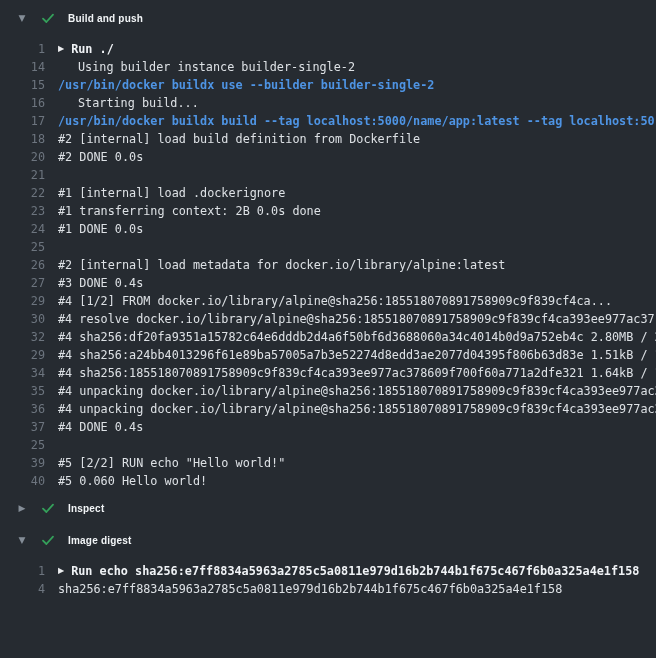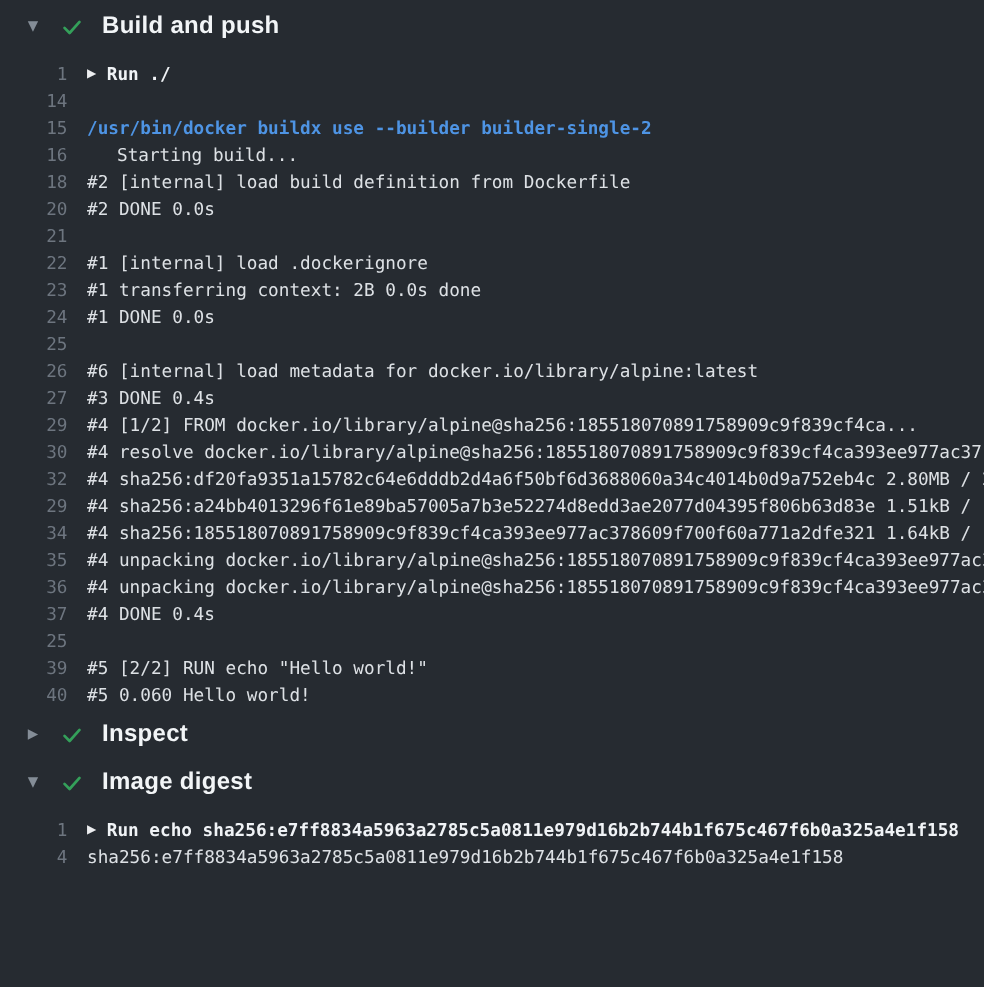--- a/index.html
+++ b/index.html
@@ -17,21 +17,21 @@
   .toggle {
     width:12px; margin-left:16px; text-align:center;
     color:#848d97; font-size:9px; line-height:1;
     font-family:"DejaVu Sans","Liberation Sans",sans-serif;
   }
   .check { margin-left:12px; width:16px; height:16px; display:flex; align-items:center; }
   .check svg { width:16px; height:16px; }
   .label {
     margin-left:12px; color:#f2f5f7;
     font-family:"Liberation Sans","DejaVu Sans",sans-serif;
-    font-size:16px; font-weight:700; letter-spacing:.2px;text-align:center;
+    font-size:10px; font-weight:700; letter-spacing:.2px;text-align:center;
   }
   .lines { margin-top:8px; }
   .line { height:18px; display:flex; align-items:center; }
   .num {
     width:45px; flex:none; text-align:right;
     color:#6d757f; font-size:11.8px; cursor:pointer;
   }
   .text {
     margin-left:13px; font-size:11.8px; color:#dde1e5;
     white-space:pre; display:flex; align-items:center; overflow:hidden;
@@ -59,36 +59,45 @@
       <span class="label">Build and push</span>
     </div>
     <div class="lines">
   <div class="line group">
     <span class="num">1</span>
     <span class="text"><span class="run-arrow">▶</span><span>Run ./</span></span>
   </div>
 
   <div class="line plain">
     <span class="num">14</span>
+    <span class="text">
+  <span class="line-icon">
+    
+  </span>
+<span>Using builder instance builder-single-2</span></span>
   </div>
 
   <div class="line cmd">
     <span class="num">15</span>
     <span class="text"><span>/usr/bin/docker buildx use --builder builder-single-2</span></span>
   </div>
 
   <div class="line plain">
     <span class="num">16</span>
     <span class="text">
   <span class="line-icon">
     
   </span>
 <span>Starting build...</span></span>
   </div>
 
+  <div class="line cmd">
+    <span class="num">17</span>
+    <span class="text"><span>/usr/bin/docker buildx build --tag localhost:5000/name/app:latest --tag localhost:50</span></span>
+  </div>
 
   <div class="line plain">
     <span class="num">18</span>
     <span class="text"><span>#2 [internal] load build definition from Dockerfile</span></span>
   </div>
 
 
   <div class="line plain">
     <span class="num">20</span>
     <span class="text"><span>#2 DONE 0.0s</span></span>
@@ -114,21 +123,21 @@
     <span class="text"><span>#1 DONE 0.0s</span></span>
   </div>
 
   <div class="line plain">
     <span class="num">25</span>
     <span class="text"><span></span></span>
   </div>
 
   <div class="line plain">
     <span class="num">26</span>
-    <span class="text"><span>#6 [internal] load metadata for docker.io/library/alpine:latest</span></span>
+    <span class="text"><span>#2 [internal] load metadata for docker.io/library/alpine:latest</span></span>
   </div>
 
   <div class="line plain">
     <span class="num">27</span>
     <span class="text"><span>#3 DONE 0.4s</span></span>
   </div>
 
 
   <div class="line plain">
     <span class="num">29</span>

